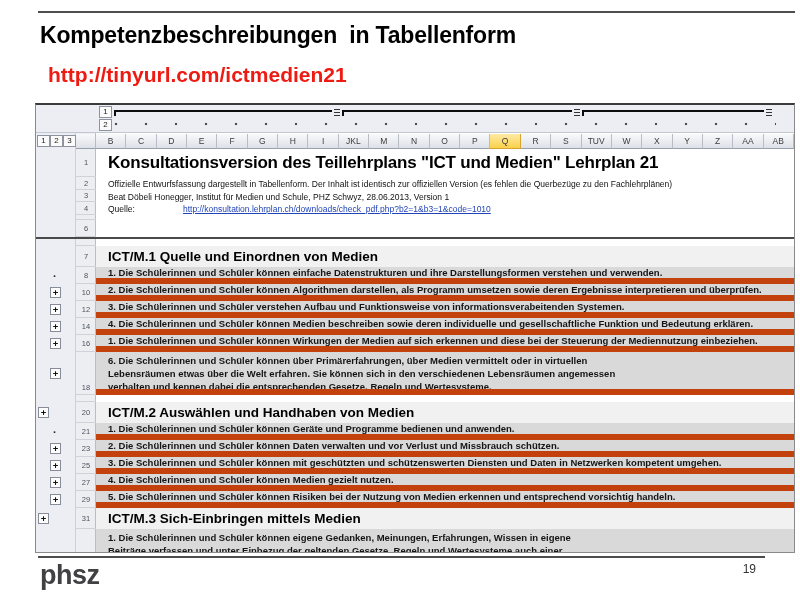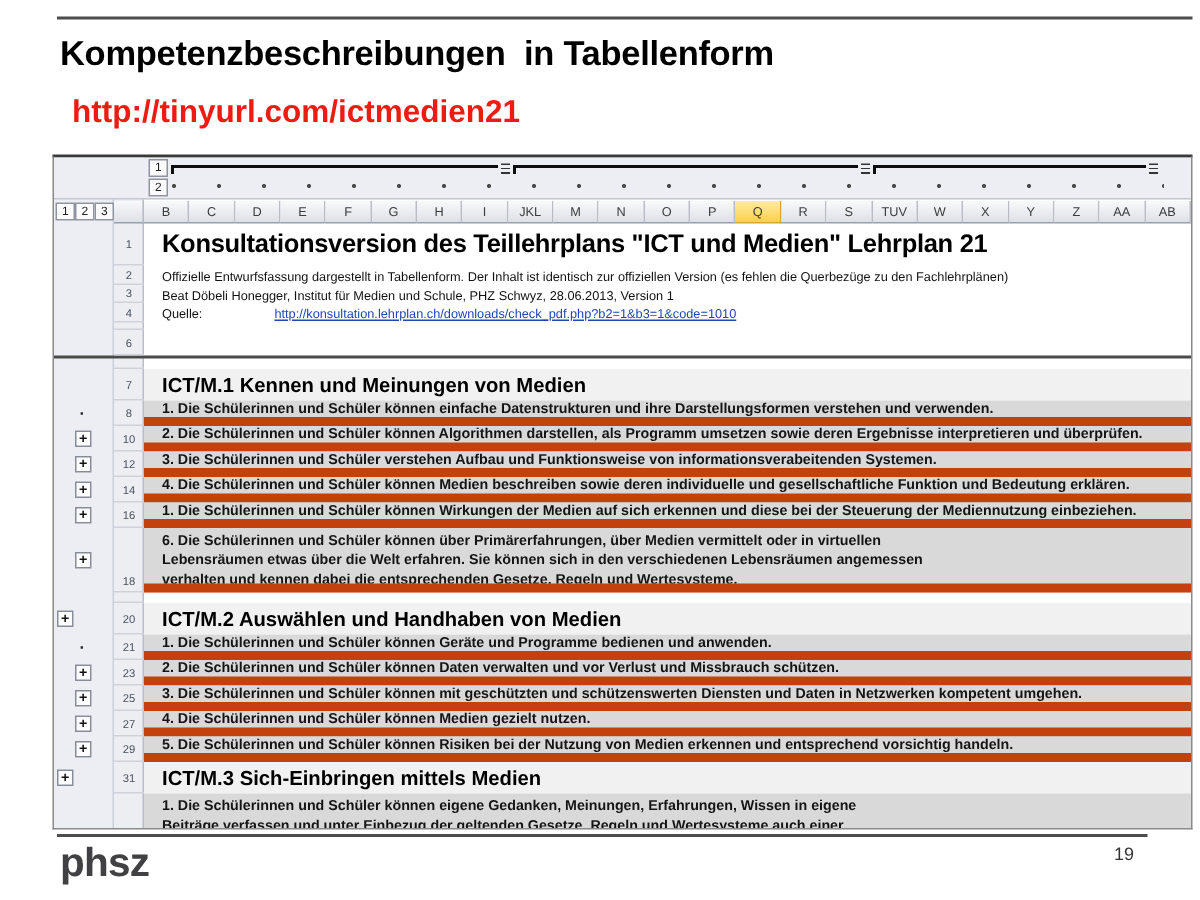--- a/index.html
+++ b/index.html
@@ -171,21 +171,21 @@
 
       <div class="row" style="height:7px;">
           <div class="gut"></div>
           <div class="rn"></div>
           <div class="cell"></div>
         </div>
 
       <div class="row" style="height:21px;">
         <div class="gut"></div>
         <div class="rn">7</div>
-        <div class="cell sec">ICT/M.1 Kennen und Meinungen von Medien</div>
+        <div class="cell sec">ICT/M.1 Quelle und Einordnen von Medien</div>
       </div>
 
       <div class="row" style="height:17px;">
         <div class="gut">
             <span class="dotmark">·</span>
           </div>
         <div class="rn">8</div>
         <div class="cell item">1. Die Schülerinnen und Schüler können einfache Datenstrukturen und ihre Darstellungsformen verstehen und verwenden.</div>
       </div>
 

